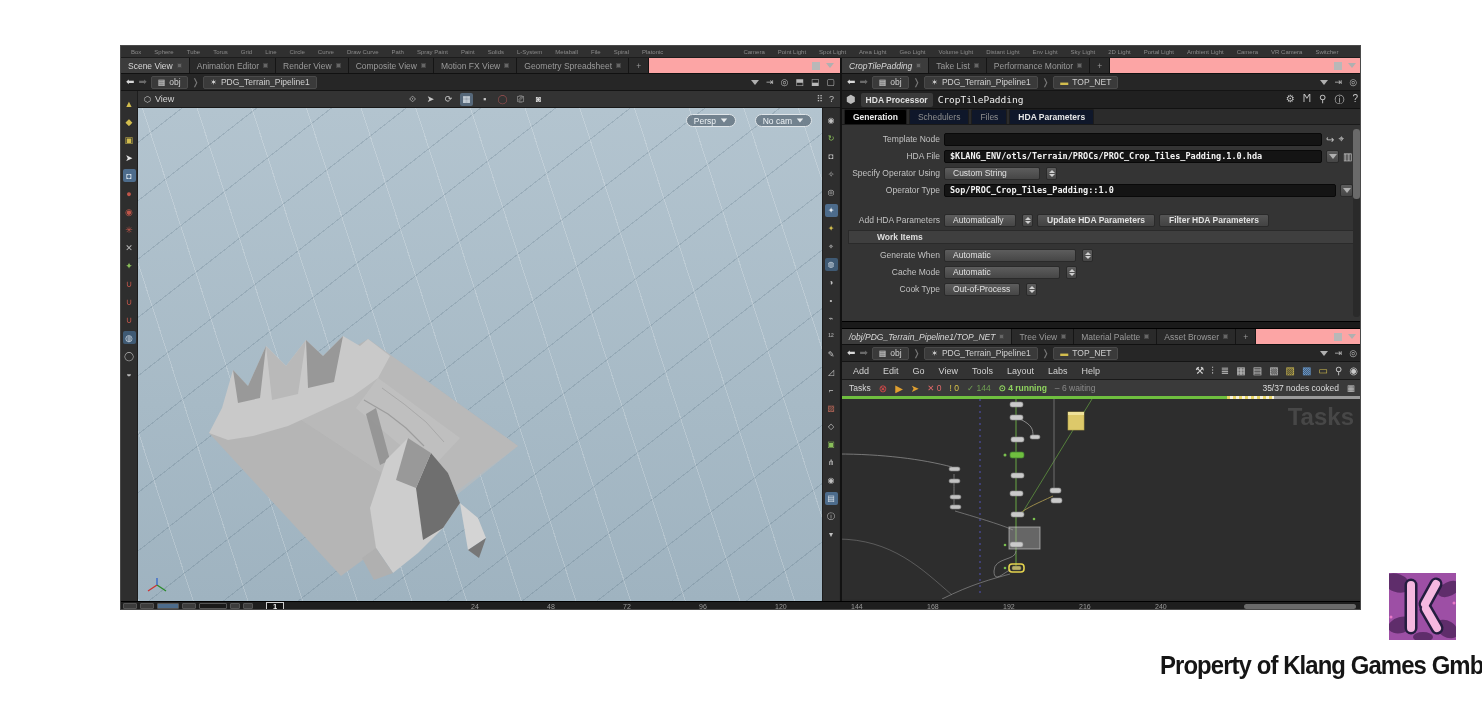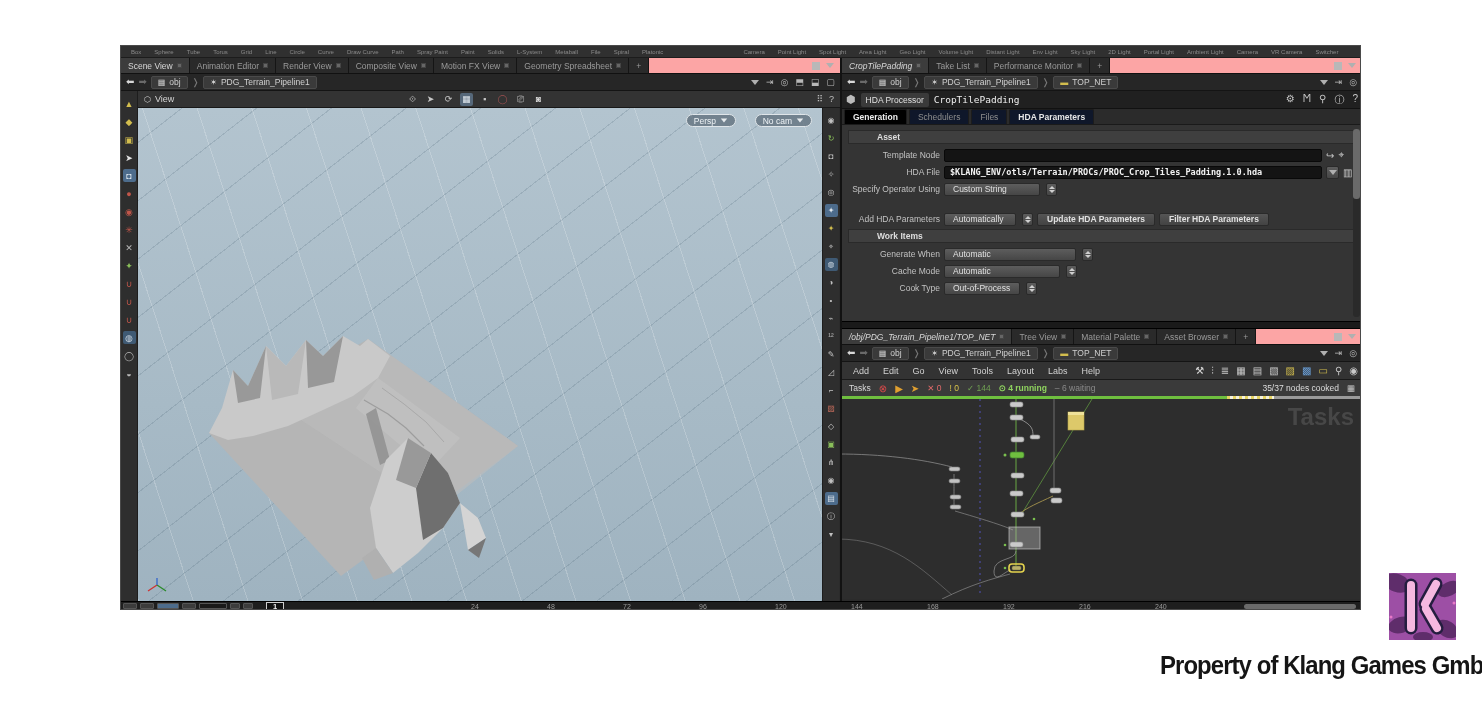--- a/index.html
+++ b/index.html
@@ -81,21 +81,21 @@
   .pb-tick { position:absolute; top:1px; font-size:7px; color:#9a9a9a; }
   #pb-greenline { position:absolute; left:0; bottom:0; width:1122px; height:2px; background:#62c32e; }
   #pb-scroll { position:absolute; right:6px; top:2px; width:112px; height:5px; background:#6a6a6a; border-radius:3px; }
 
   
   #right-pane { position:absolute; left:721px; top:12px; width:520px; height:553px; background:#2b2b2b; }
 
   #param-header { display:flex; align-items:center; height:18px; background:#202020; padding:0 4px; gap:5px;
                   border-bottom:1px solid #111; }
   #param-header .ntype { display:flex; align-items:center; gap:4px; background:#3a3a3a; border-radius:2px;
-                         height:14px; padding:0 5px; color:#e0e0e0; font-weight:normal; font-size:8.5px; }
+                         height:14px; padding:0 5px; color:#e0e0e0; font-weight:bold; font-size:8.5px; }
   #node-name { font-family:"DejaVu Sans Mono", monospace; font-size:9.5px; color:#efefef; flex:1; }
   #param-header-icons { display:flex; gap:8px; color:#c8c8c8; font-size:10px; }
 
   #param-tabs { display:flex; height:16px; background:#2b2b2b; border-bottom:1px solid #1a1a1a; align-items:flex-end; }
   .ptab { padding:2px 8px; font-size:8.5px; color:#8f8f8f; background:#0f172a; border:1px solid #1c1c1c;
           border-bottom:none; border-radius:2px 2px 0 0; margin-left:2px; }
   .ptab.active { background:#000000; color:#efefef; font-weight:bold; }
   .ptab.bright { color:#e6e6e6; font-weight:bold; }
 
   #param-body { position:relative; height:196px; background:#343434; overflow:hidden; padding-top:4px; }
@@ -426,21 +426,20 @@
     </div>
 
     <div id="param-tabs">
       <span class="ptab active">Generation</span>
       <span class="ptab">Schedulers</span>
       <span class="ptab">Files</span>
       <span class="ptab bright">HDA Parameters</span>
     </div>
 
     <div id="param-body">
-      <div class="sect">Asset</div>
 
       <div class="prow">
         <span class="plabel">Template Node</span>
         <span class="pfield" style="width:378px;"></span>
         <span class="ficon">↪</span>
         <span class="ficon">⌖</span>
       </div>
 
       <div class="prow">
         <span class="plabel">HDA File</span>
@@ -450,20 +449,27 @@
           </span>
         <span class="ficon">▥</span>
       </div>
 
       <div class="prow">
         <span class="plabel">Specify Operator Using</span>
         <span class="pdrop" style="width:96px;">Custom String</span>
         <span class="spin"></span>
       </div>
 
+      <div class="prow">
+        <span class="plabel">Operator Type</span>
+        <span class="pfield" style="width:392px;">Sop/PROC_Crop_Tiles_Padding::1.0</span>
+        <span class="fdropbtn">
+            <span class="tri-down"></span>
+          </span>
+      </div>
 
       <div style="height:10px;"></div>
 
       <div class="prow">
         <span class="plabel">Add HDA Parameters</span>
         <span class="pdrop" style="width:72px;">Automatically</span>
         <span class="spin"></span>
         <span class="pbtn">Update HDA Parameters</span>
         <span class="pbtn">Filter HDA Parameters</span>
       </div>

